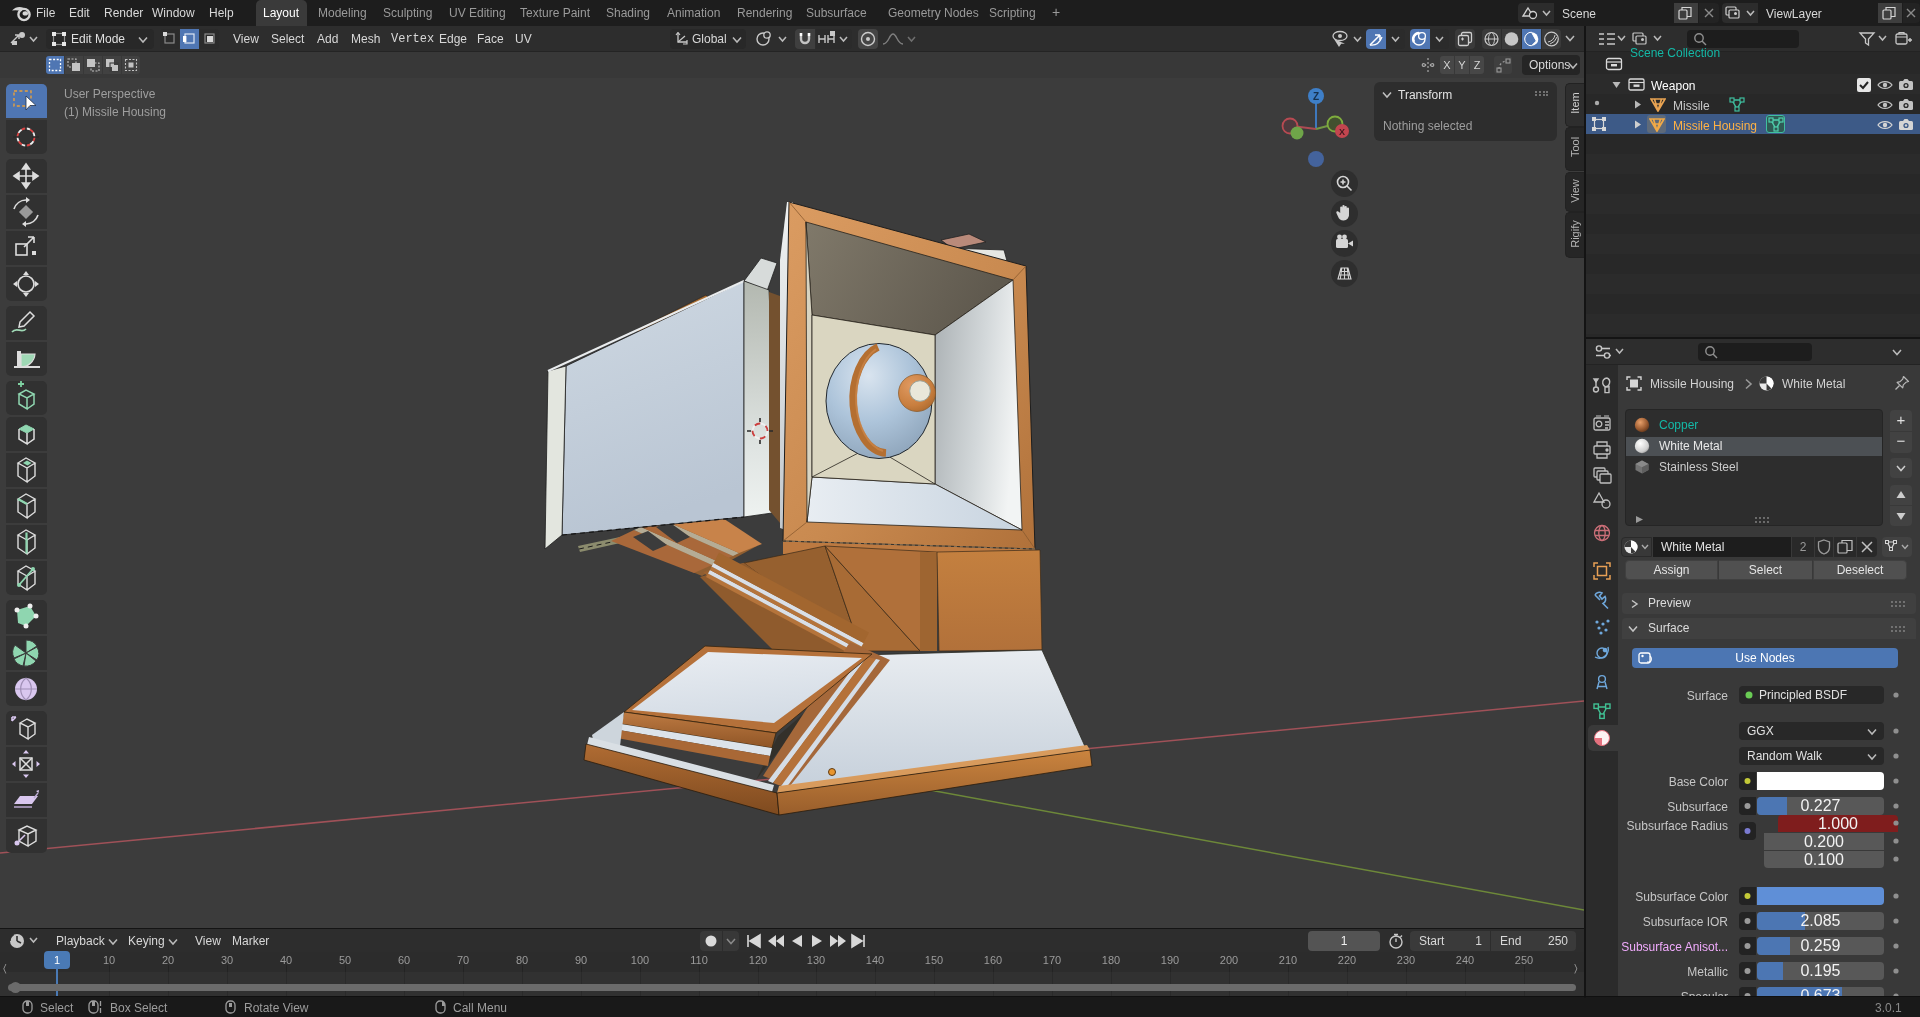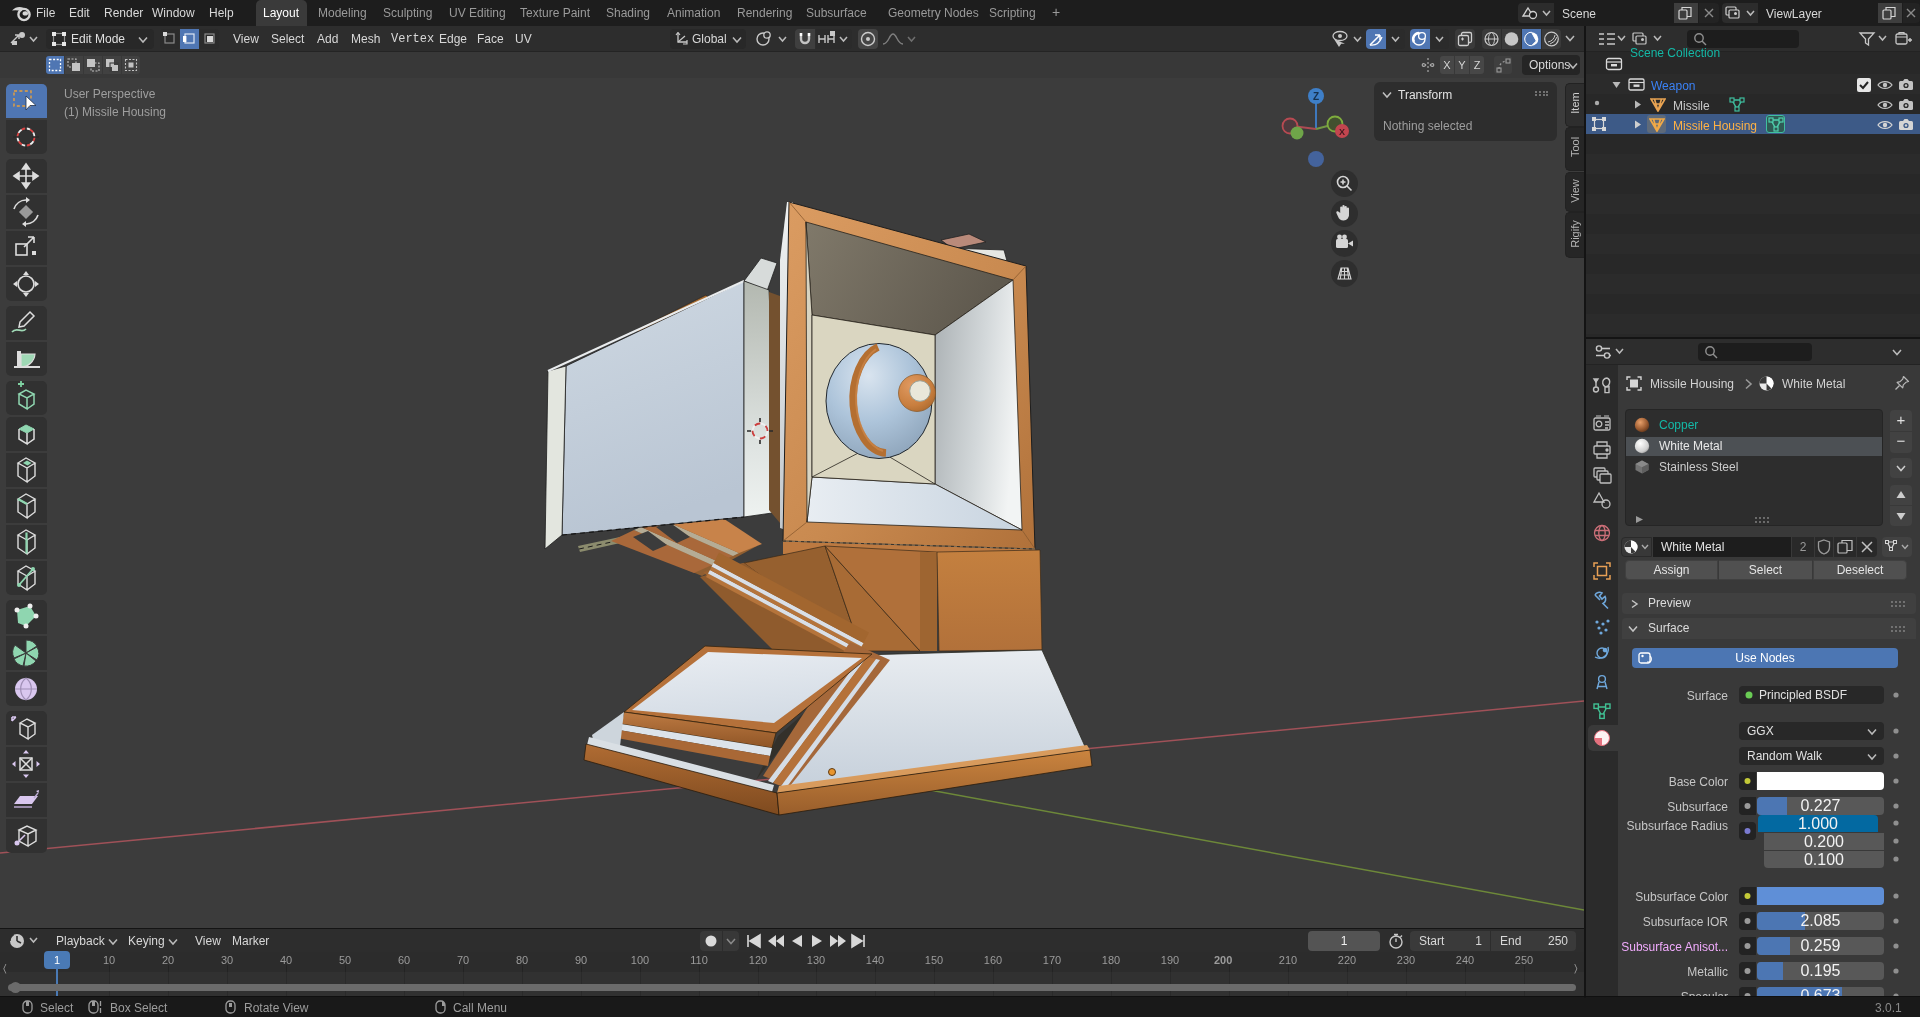--- a/index.html
+++ b/index.html
@@ -733,21 +733,21 @@
     <div class="abs txt" style="left:44px;top:20px;color:#14b8a6;">Scene Collection</div>
 
     <svg class="abs" style="left:26px;top:55px;" width="9" height="8" viewBox="0 0 9 8">
         <path d="M0.5 1 h8 l-4 6 z" fill="#b8b8b8"></path>
       </svg>
     <svg class="abs" style="left:42px;top:51px;" width="17" height="15" viewBox="0 0 17 15">
       <rect x="1" y="2" width="15" height="11" rx="1.5" fill="none" stroke="#dadada" stroke-width="1.3"></rect>
       <path d="M1 5.5 h15" stroke="#dadada" stroke-width="1.1"></path>
         <rect x="5.5" y="7.5" width="6" height="2.4" fill="#dadada"></rect>
     </svg>
-    <div class="abs txt" style="left:65px;top:53px;color:#3b82f6;">Weapon</div>
+    <div class="abs txt" style="left:65px;top:53px;color:#ffffff;">Weapon</div>
     <div class="abs" style="left:271px;top:52px;width:14px;height:14px;background:#e6e6e6;border-radius:2px;">
       <svg width="14" height="14" viewBox="0 0 14 14">
           <path d="M3 7 l3 3 5 -6" fill="none" stroke="#222" stroke-width="2"></path>
         </svg>
     </div>
     <svg class="abs eyeic" style="left:291px;top:53px;" width="16" height="12" viewBox="0 0 16 12">
         <path d="M1 6 C4 1.5 12 1.5 15 6 C12 10.5 4 10.5 1 6 Z" fill="none" stroke="#c2c2c2" stroke-width="1.3"></path>
         <circle cx="8" cy="6" r="2.2" fill="#c2c2c2"></circle>
       </svg>
     <svg class="abs" style="left:312px;top:52px;" width="16" height="13" viewBox="0 0 16 13">
@@ -1133,21 +1133,21 @@
     <div class="abs slider" style="left:171px;top:458px;width:127px;height:18px;">
       <div class="fill" style="width:30px;"></div>
         <div class="val">0.227</div>
     </div>
     <div class="abs txt" style="left:0;top:480px;width:142px;text-align:right;color:#c6c6c6;">Subsurface Radius</div>
     <div class="abs" style="left:153px;top:483px;width:17px;height:18px;background:#232323;border-radius:4px;">
         <svg width="17" height="18" viewBox="0 0 17 18">
           <circle cx="8.5" cy="9" r="3" fill="#7a7ad0"></circle>
         </svg>
       </div>
-    <div class="abs" style="left:172px;top:476px;width:120px;height:17px;background:#0369a1;border-radius:4px 4px 0 0;">
+    <div class="abs" style="left:192px;top:476px;width:120px;height:17px;background:#7f1d1d;border-radius:4px 4px 0 0;">
         <div class="vfield" style="line-height:17px;">1.000</div>
       </div>
     <div class="abs" style="left:178px;top:494px;width:120px;height:17px;background:#585858;">
         <div class="vfield" style="line-height:17px;">0.200</div>
       </div>
     <div class="abs" style="left:178px;top:512px;width:120px;height:17px;background:#585858;border-radius:0 0 4px 4px;">
         <div class="vfield" style="line-height:17px;">0.100</div>
       </div>
     <div class="abs txt" style="left:0;top:551px;width:142px;text-align:right;color:#c6c6c6;">Subsurface Color</div>
     <div class="abs" style="left:153px;top:548px;width:17px;height:18px;background:#232323;border-radius:4px 0 0 4px;">
@@ -1284,21 +1284,21 @@
         <span style="position:absolute;left:625px;top:2px;width:30px;text-align:center;">100</span>
         <span style="position:absolute;left:684px;top:2px;width:30px;text-align:center;">110</span>
         <span style="position:absolute;left:743px;top:2px;width:30px;text-align:center;">120</span>
         <span style="position:absolute;left:801px;top:2px;width:30px;text-align:center;">130</span>
         <span style="position:absolute;left:860px;top:2px;width:30px;text-align:center;">140</span>
         <span style="position:absolute;left:919px;top:2px;width:30px;text-align:center;">150</span>
         <span style="position:absolute;left:978px;top:2px;width:30px;text-align:center;">160</span>
         <span style="position:absolute;left:1037px;top:2px;width:30px;text-align:center;">170</span>
         <span style="position:absolute;left:1096px;top:2px;width:30px;text-align:center;">180</span>
         <span style="position:absolute;left:1155px;top:2px;width:30px;text-align:center;">190</span>
-        <span style="position:absolute;left:1214px;top:2px;width:30px;font-weight:bold;">200</span>
+        <span style="position:absolute;left:1214px;top:2px;width:30px;text-align:center;">200</span>
         <span style="position:absolute;left:1273px;top:2px;width:30px;text-align:center;">210</span>
         <span style="position:absolute;left:1332px;top:2px;width:30px;text-align:center;">220</span>
         <span style="position:absolute;left:1391px;top:2px;width:30px;text-align:center;">230</span>
         <span style="position:absolute;left:1450px;top:2px;width:30px;text-align:center;">240</span>
         <span style="position:absolute;left:1509px;top:2px;width:30px;text-align:center;">250</span>
         <i style="position:absolute;left:109px;top:13px;width:1px;height:7px;background:#232323;"></i>
         <i style="position:absolute;left:168px;top:13px;width:1px;height:7px;background:#232323;"></i>
         <i style="position:absolute;left:227px;top:13px;width:1px;height:7px;background:#232323;"></i>
         <i style="position:absolute;left:286px;top:13px;width:1px;height:7px;background:#232323;"></i>
         <i style="position:absolute;left:345px;top:13px;width:1px;height:7px;background:#232323;"></i>

